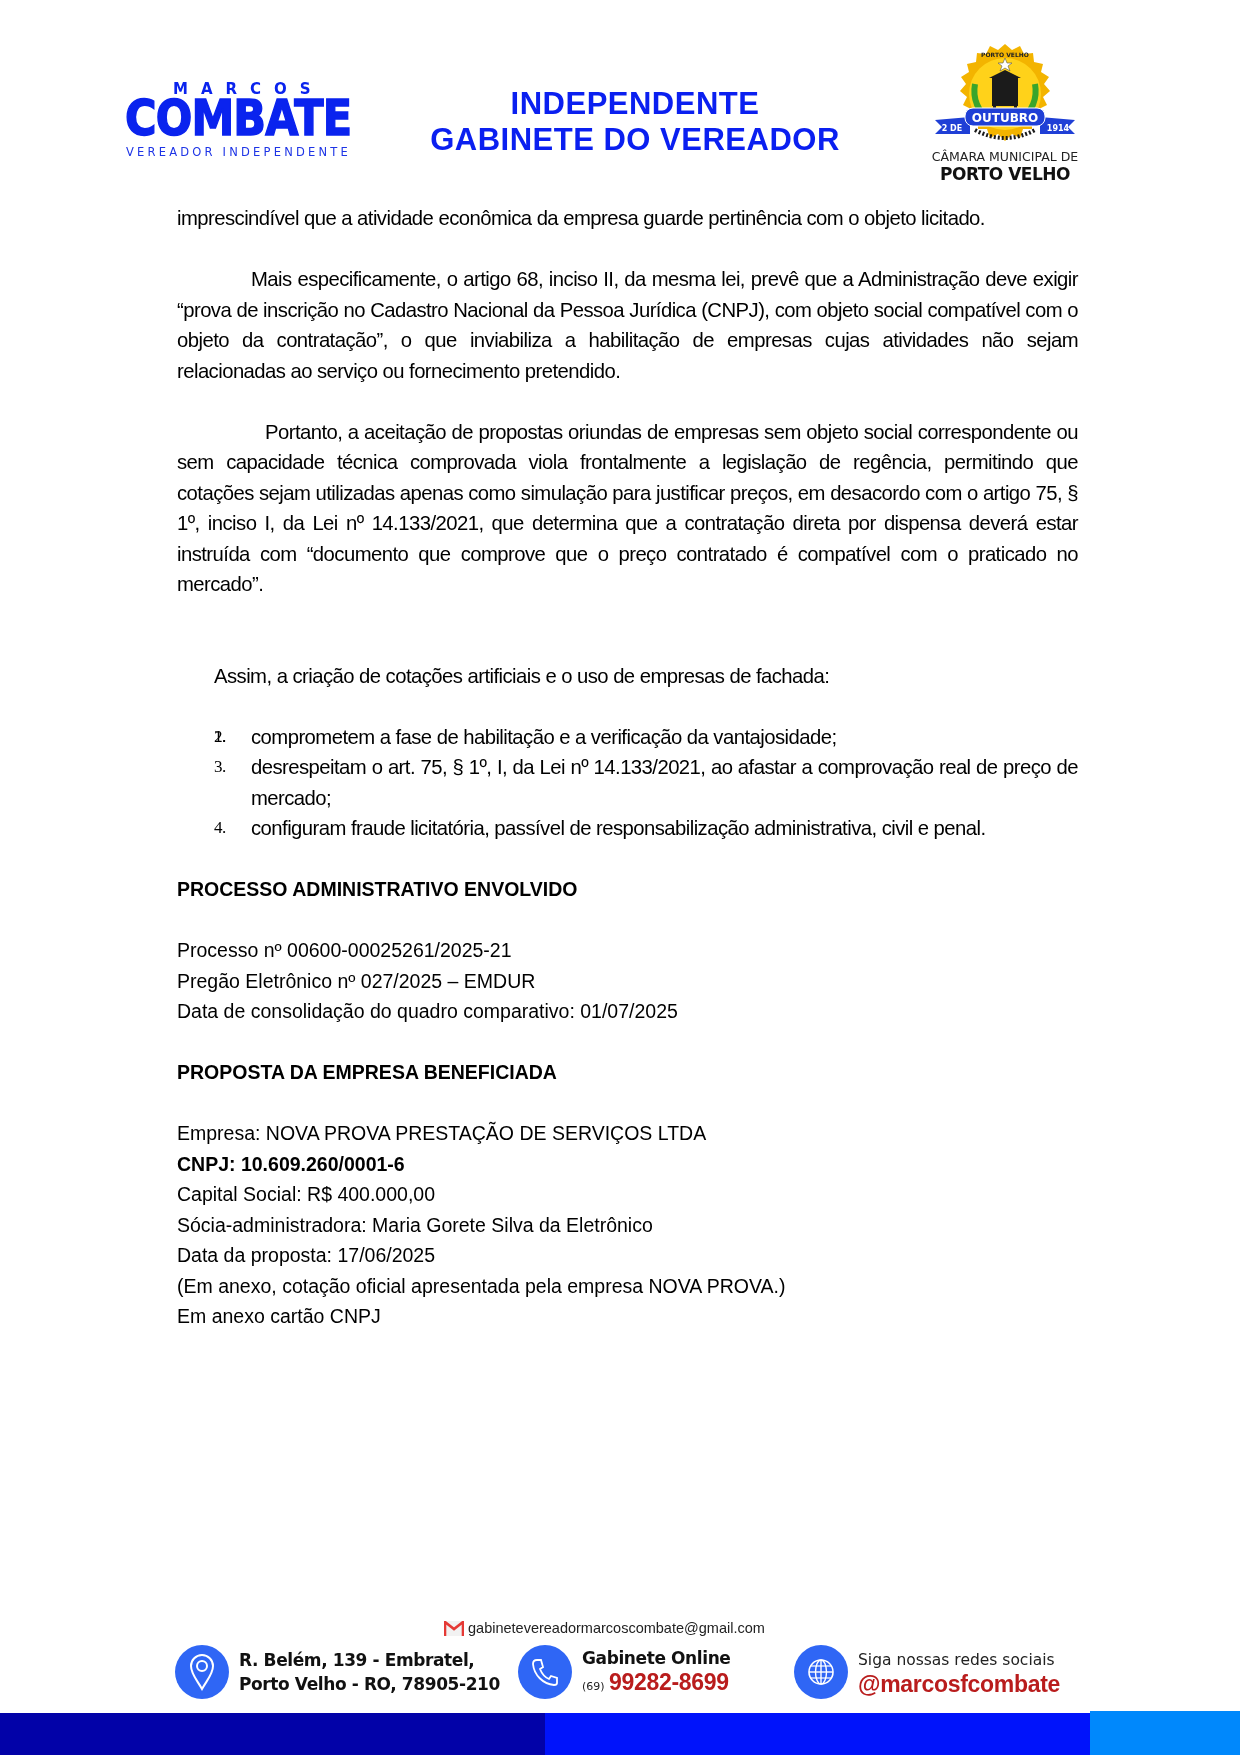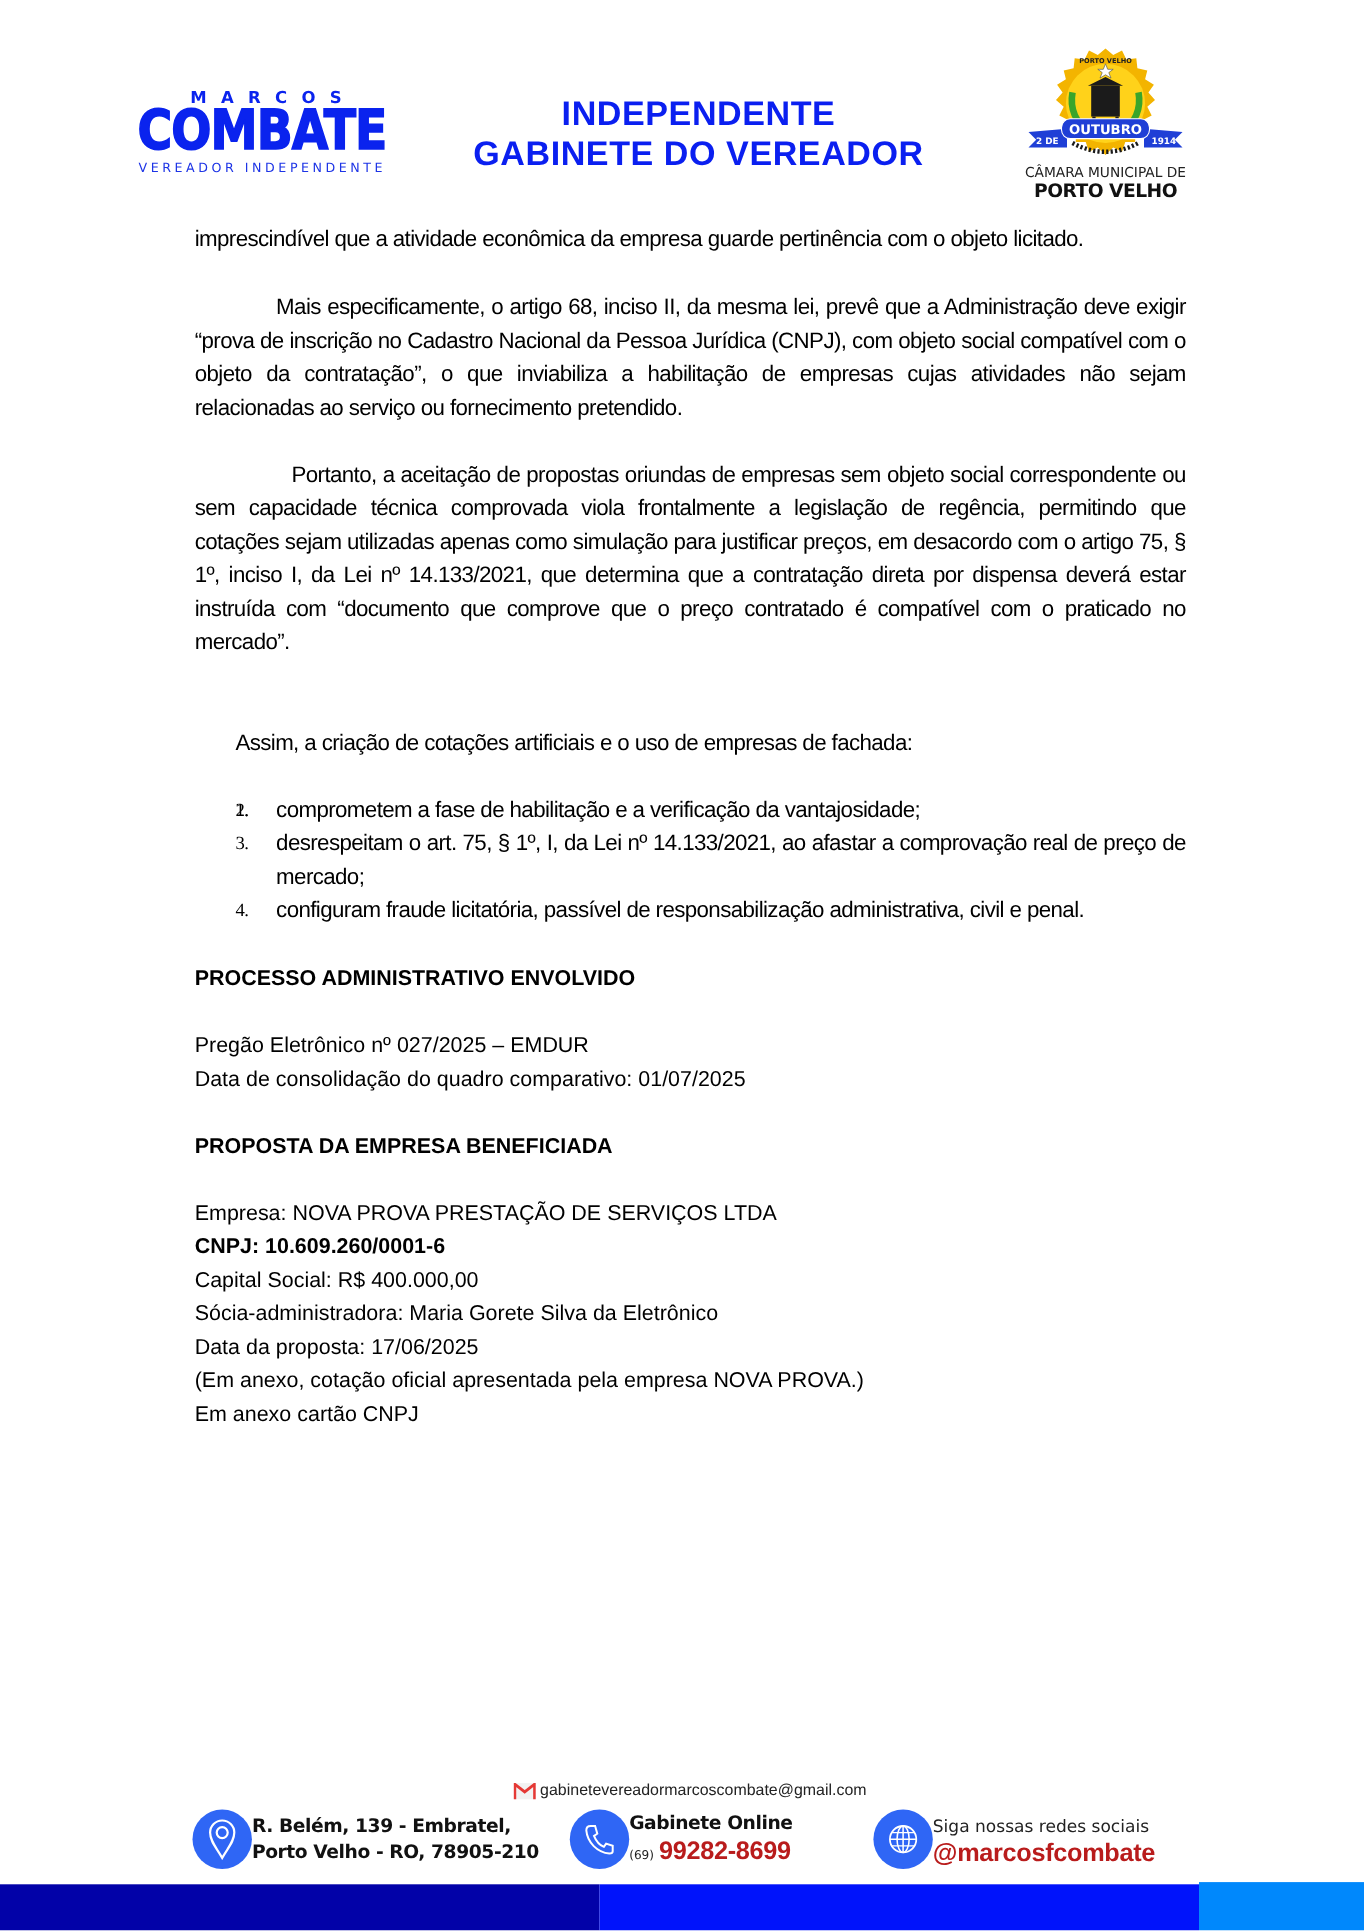--- a/index.html
+++ b/index.html
@@ -25,25 +25,25 @@
   .gap { height: 30.5px; }
   .assim { padding-left: 37px; }
   ol.items { margin: 0; padding: 0; list-style: none; }
   ol.items li { position: relative; padding-left: 74px; text-align: justify; }
   ol.items li .num { position: absolute; left: 37px; top: 0; font-family: "Liberation Serif", serif; font-size: 17px; }
   .bold { font-weight: bold; }
   .plain { font-family: "Liberation Sans", sans-serif; font-size: 19.5px; }
   .cond { letter-spacing: -0.55px; word-spacing: 0px; }
 
   
-  .email-row { position: absolute; left: 444px; top: 1618px; height: 20px; display: flex; align-items: center; gap: 4px; font-family: "Liberation Sans", sans-serif; font-size: 14.5px; color: #222; margin-left: 23px; }
+  .email-row { position: absolute; left: 444px; top: 1618px; height: 20px; display: flex; align-items: center; gap: 4px; font-family: "Liberation Sans", sans-serif; font-size: 14.5px; color: #222; }
   .gmail-icon { width: 20px; height: 15px; display: inline-block; }
   .contact { position: absolute; top: 1645px; display: flex; align-items: center; }
   .circle { width: 54px; height: 54px; border-radius: 50%; background: #2f66f5; display: flex; align-items: center; justify-content: center; }
-  .contact-text { line-height: 24px; }
+  .contact-text { margin-left: 10px; line-height: 24px; }
   .c1 { left: 175px; }
   .c2 { left: 518px; }
   .c3 { left: 794px; }
   .t-bold { font-family: "DejaVu Sans", sans-serif; font-weight: bold; font-size: 17px; color: #111; white-space: nowrap; letter-spacing: -0.4px; }
   .t-light { font-family: "DejaVu Sans", sans-serif; font-size: 15.5px; color: #222; white-space: nowrap; }
   .t-big { font-family: Liberation Sans, sans-serif; font-weight: bold; font-size: 23px; color: #b91c1c; white-space: nowrap; letter-spacing: -0.3px; }
   .t-small { font-family: "DejaVu Sans", sans-serif; font-size: 11px; color: #222; }
 
   .bar { position: absolute; top: 1713px; height: 42px; }
   .bar1 { left: 0; width: 545px; background: #0202a8; }
@@ -100,20 +100,21 @@
   <div class="gap"></div>
   <ol class="items">
     <li class="cond"><span class="num">1.</span></li>
     <li class="cond"><span class="num">2.</span><span>comprometem a fase de habilitação e a verificação da vantajosidade;</span></li>
     <li class="cond"><span class="num">3.</span><span>desrespeitam o art. 75, § 1º, I, da Lei nº 14.133/2021, ao afastar a comprovação real de preço de mercado;</span></li>
     <li class="cond"><span class="num">4.</span><span>configuram fraude licitatória, passível de responsabilização administrativa, civil e penal.</span></li>
   </ol>
   <div class="gap"></div>
   <p class="p bold plain">PROCESSO ADMINISTRATIVO ENVOLVIDO</p>
   <div class="gap"></div>
+  <p class="p plain">Processo nº 00600-00025261/2025-21</p>
   <p class="p plain">Pregão Eletrônico nº 027/2025 – EMDUR</p>
   <p class="p plain">Data de consolidação do quadro comparativo: 01/07/2025</p>
   <div class="gap"></div>
   <p class="p bold plain">PROPOSTA DA EMPRESA BENEFICIADA</p>
   <div class="gap"></div>
   <p class="p plain">Empresa: NOVA PROVA PRESTAÇÃO DE SERVIÇOS LTDA</p>
   <p class="p plain bold">CNPJ: 10.609.260/0001-6</p>
   <p class="p plain">Capital Social: R$ 400.000,00</p>
   <p class="p plain">Sócia-administradora: Maria Gorete Silva da Eletrônico</p>
   <p class="p plain">Data da proposta: 17/06/2025</p>

